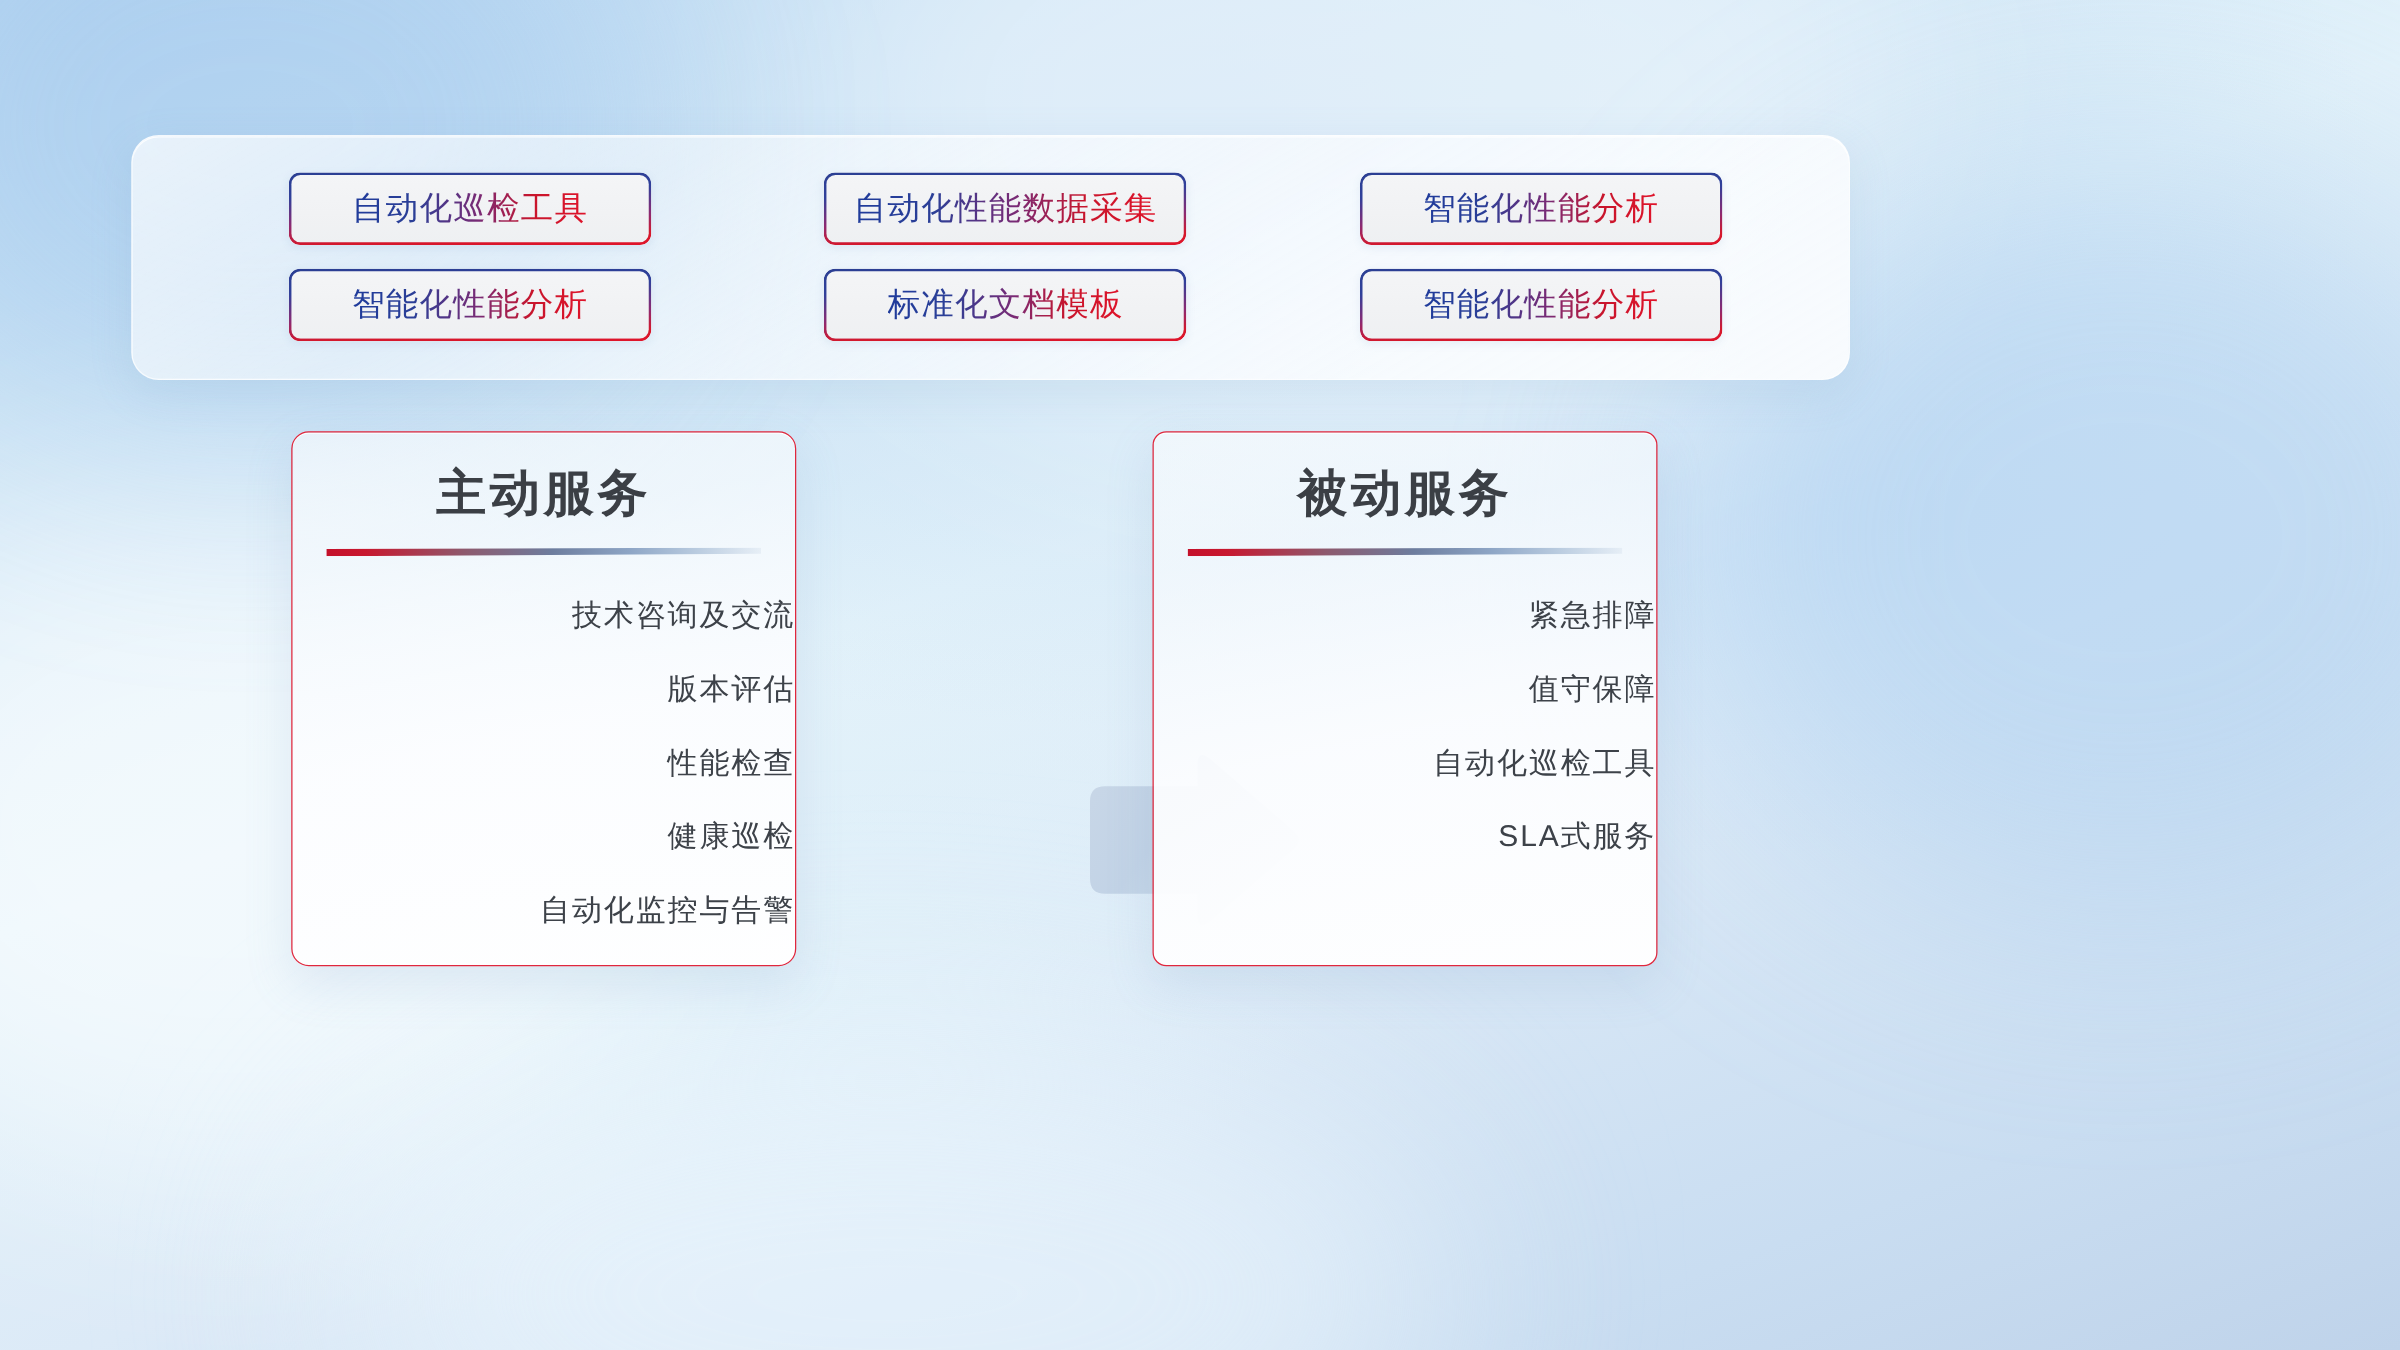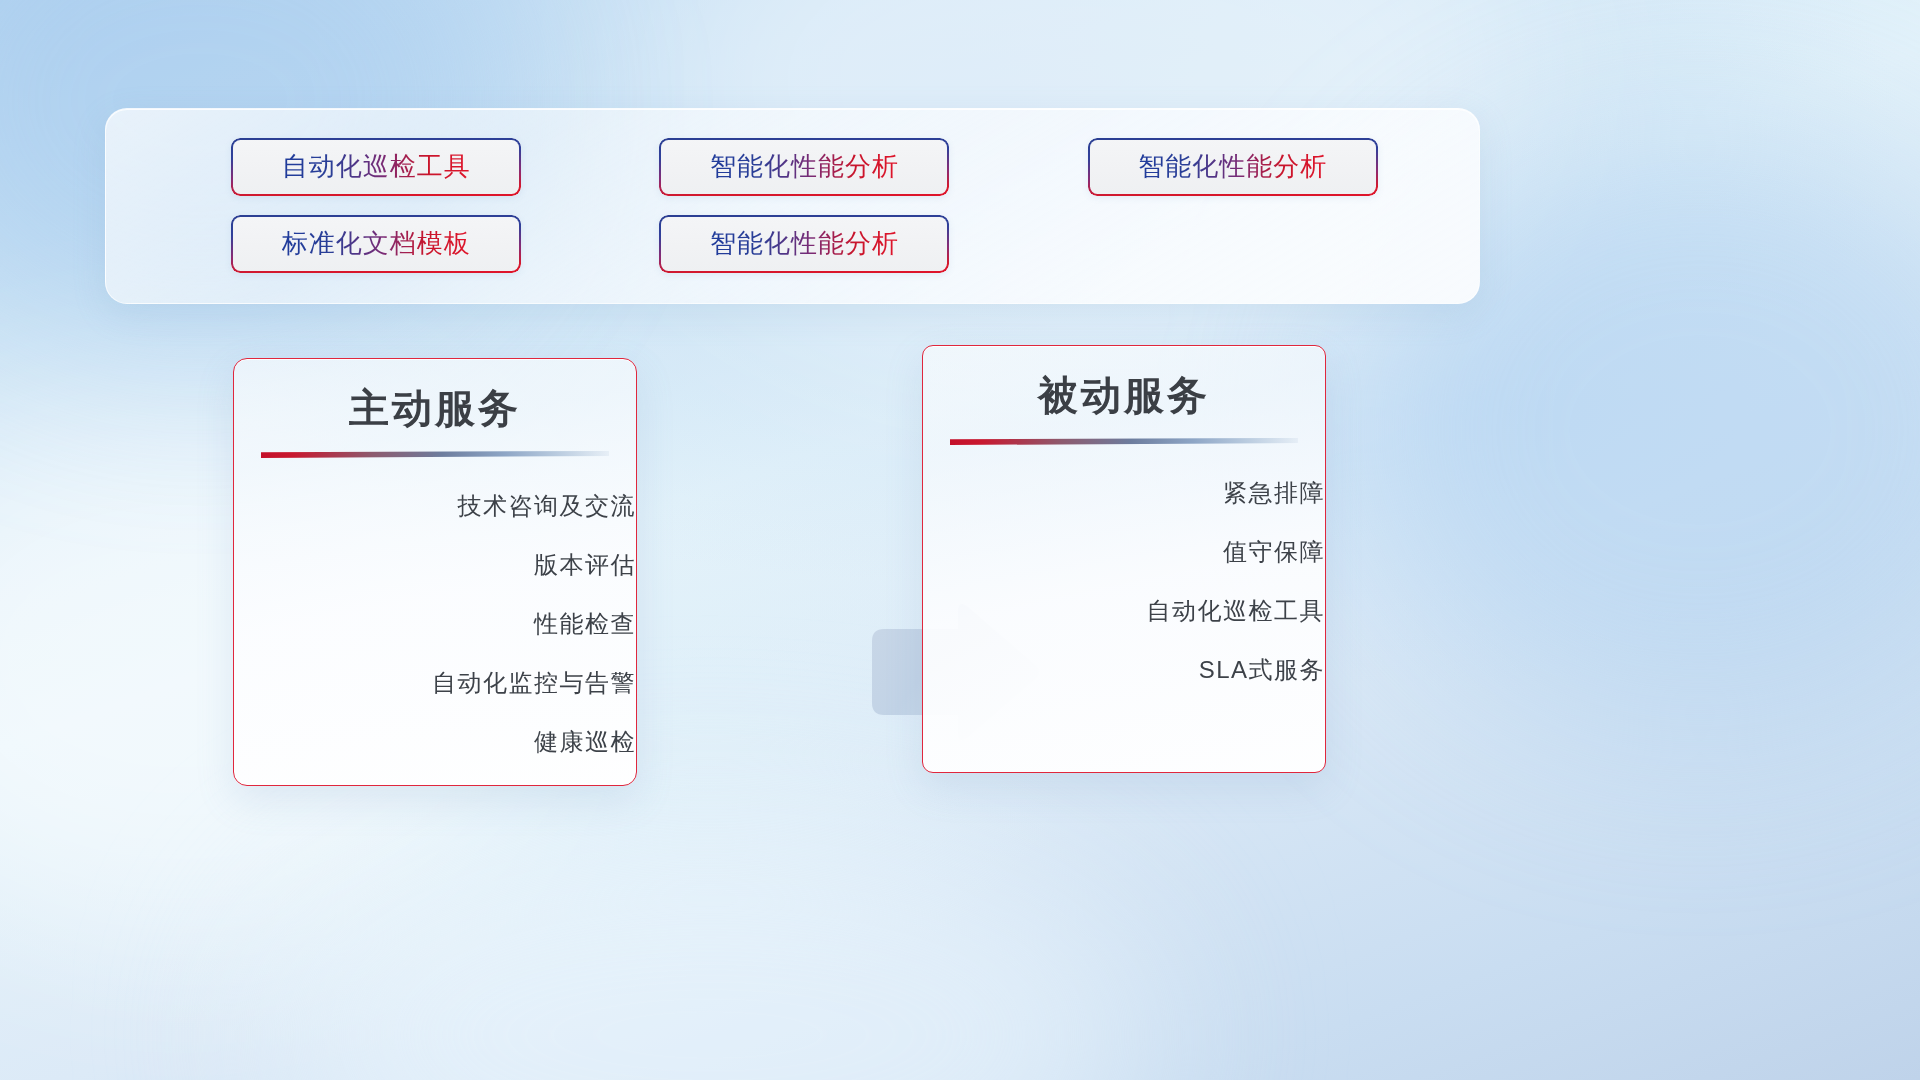--- a/index.html
+++ b/index.html
@@ -104,21 +104,21 @@
     top: 345px;
     width: 404px;
     height: 428px;
     border-radius: 14px;
     box-sizing: border-box;
     border: 1.4px solid #e0273d;
     background: linear-gradient(168deg, rgba(255,255,255,0.55) 0%, rgba(244,249,253,0.78) 22%, rgba(252,253,255,0.93) 55%, rgba(255,255,255,0.97) 100%);
     box-shadow: 0 14px 38px rgba(110,150,195,0.16), inset 0 1px 0 rgba(255,255,255,0.9);
     overflow: hidden;
   }
-  #card-active  { left: 233px; margin-top: 13px; }
+  #card-active  { left: 233px; }
   #card-passive { left: 922px; border-radius: 11px; }
 
   .card-title {
     text-align: center;
     font-size: 40px;
     font-weight: bold;
     color: #3b3f45;
     letter-spacing: 3px;
     margin-top: 26px;
     line-height: 1.15;
@@ -176,20 +176,23 @@
   <div class="blob b4"></div>
   <div class="blob b5"></div>
 
   <div id="top-panel">
     <div id="pill-grid">
 
       <div class="pill">
         <span class="pill-label">自动化巡检工具</span>
       </div>
 
+      <div class="pill">
+        <span class="pill-label">自动化性能数据采集</span>
+      </div>
 
       <div class="pill">
         <span class="pill-label">智能化性能分析</span>
       </div>
 
       <div class="pill">
         <span class="pill-label">智能化性能分析</span>
       </div>
 
       <div class="pill">
@@ -205,22 +208,22 @@
 
   <div class="card" id="card-active">
     <div class="card-title">主动服务</div>
     <div class="card-divider">
       <div class="bar"></div>
     </div>
     <ul class="card-list">
       <li>技术咨询及交流</li>
       <li>版本评估</li>
       <li>性能检查</li>
+      <li>健康巡检</li>
       <li>自动化监控与告警</li>
-      <li>健康巡检</li>
     </ul>
   </div>
 
   <div id="flow-arrow">
     <svg viewBox="0 0 180 150" xmlns="http://www.w3.org/2000/svg">
       <defs>
         <linearGradient id="arrowGrad" x1="0" y1="0" x2="1" y2="0.6">
           <stop offset="0%" stop-color="#c9d7e7"></stop>
           <stop offset="45%" stop-color="#c2d3e6"></stop>
           <stop offset="100%" stop-color="#cfe0ed"></stop>

